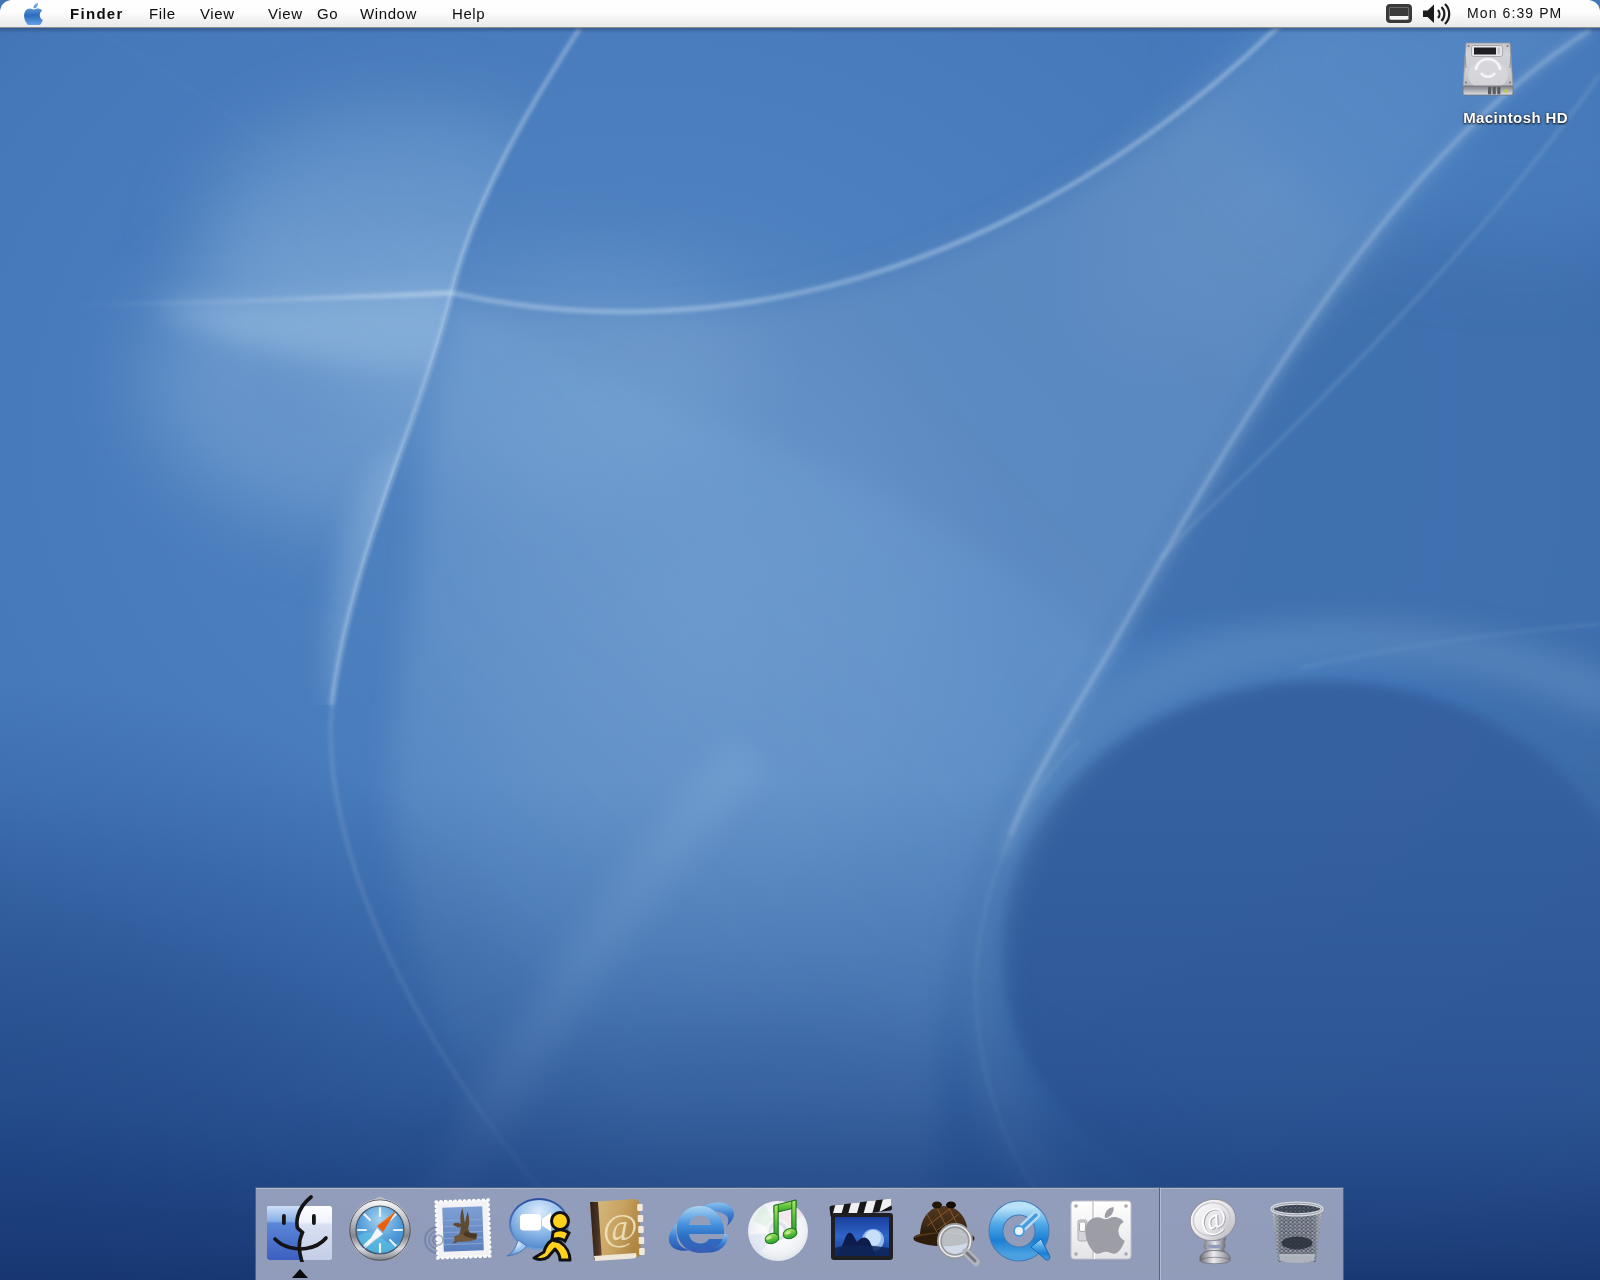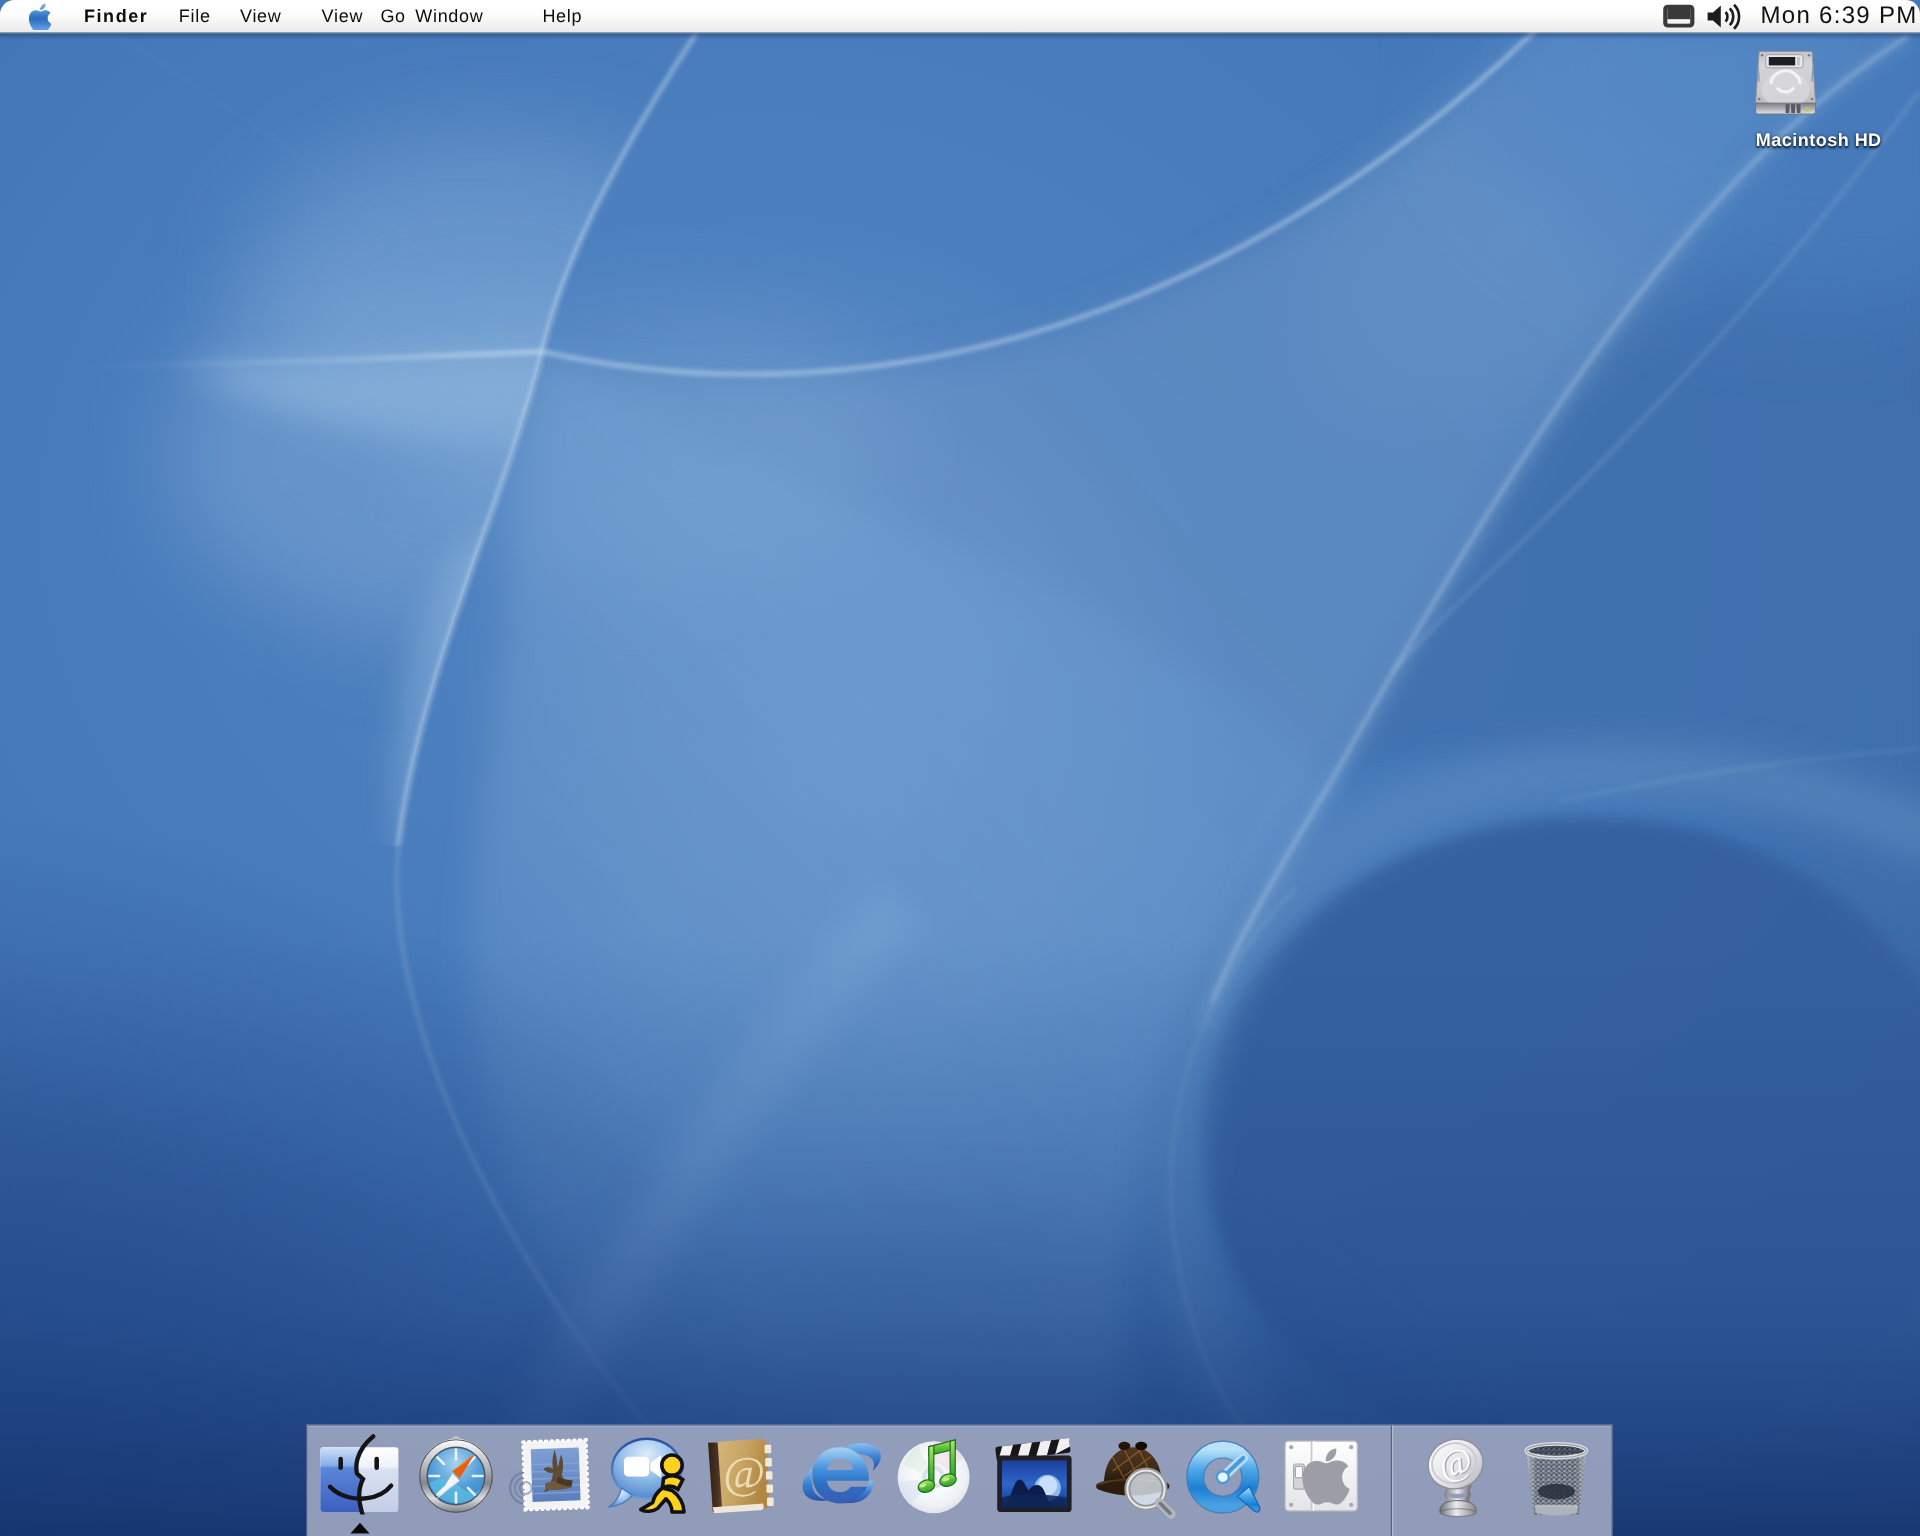--- a/index.html
+++ b/index.html
@@ -6,21 +6,21 @@
 body{width:1600px;height:1280px;overflow:hidden;background:#000;position:relative;
  font-family:"Liberation Sans",sans-serif;}
 #wall{position:absolute;left:0;top:0;}
 #menubar{position:absolute;left:0;top:0;width:1600px;height:27px;
  background:linear-gradient(#ffffff 0%,#fdfdfd 45%,#f2f2f2 75%,#e9e9e9 100%);
  border-bottom:1px solid #8e8e8e;
  border-radius:12px 12px 0 0;}
 .mi{position:absolute;top:0;height:16px;line-height:27px;font-size:15px;color:#0d0d0d;letter-spacing:0.6px;}
 #applelogo{position:absolute;left:24px;top:3px;}
 #mright{position:absolute;top:0;height:27px;}
-#clock{position:absolute;left:1467px;top:0;height:27px;line-height:27px;font-size:20px;color:#111;letter-spacing:1.1px;}
+#clock{position:absolute;left:1467px;top:0;height:27px;line-height:27px;font-size:14px;color:#111;letter-spacing:1.1px;}
 #hdicon{position:absolute;left:1459px;top:42px;width:58px;height:58px;}
 #hdlabel{position:absolute;left:1408px;top:109px;width:160px;text-align:right;
  font-size:15px;font-weight:bold;color:#fff;letter-spacing:0.4px;text-shadow:0 1px 2px rgba(0,0,0,.85),0 0 3px rgba(0,0,0,.5);}
 #dock{position:absolute;left:255px;top:1187px;width:1089px;height:93px;
  background:rgba(154,164,190,0.93);
  border:1px solid rgba(70,90,135,.9);border-bottom:none;box-sizing:border-box;
  box-shadow:inset 0 1px 0 rgba(255,255,255,.25);}
 .di{position:absolute;top:1196px;width:68px;height:68px;}
 #sep{position:absolute;left:1159px;top:1188px;width:1px;height:92px;background:rgba(80,95,135,.95);
  box-shadow:1px 0 0 rgba(200,208,228,.6);}
@@ -130,21 +130,21 @@
         <stop offset="1" stop-color="#6aa6e8"></stop>
       </linearGradient>
     </defs>
  <path fill="url(#aq)" d="M141.7,111.2c0.3,31.7,27.8,42.3,28.1,42.4c-0.2,0.7-4.4,15-14.5,29.8c-8.7,12.8-17.8,25.5-32.1,25.7 c-14,0.3-18.5-8.3-34.6-8.3c-16,0-21,8-34.3,8.6c-13.8,0.5-24.3-13.8-33.1-26.5c-18-26-31.8-73.5-13.3-105.6 c9.2-15.9,25.6-26,43.4-26.3c13.5-0.3,26.3,9.1,34.6,9.1c8.3,0,23.8-11.3,40.1-9.6c6.8,0.3,26,2.8,38.3,20.8 C163.3,71.9,141.4,84.7,141.7,111.2 M115.3,33.5c7.3-8.9,12.2-21.2,10.9-33.5c-10.5,0.4-23.3,7-30.9,15.9 c-6.8,7.8-12.7,20.4-11.1,32.4C96,49.2,108,42.3,115.3,33.5"></path>
 </svg>
 <div class="mi" style="left:70px;font-weight:bold;letter-spacing:1.3px;">Finder</div>
 <div class="mi" style="left:149px;text-align:right;">File</div>
 <div class="mi" style="left:200px;">View</div>
 <div class="mi" style="left:268px;">View</div>
 <div class="mi" style="left:317px;">Go</div>
-<div class="mi" style="left:346px;">Window</div>
+<div class="mi" style="left:360px;">Window</div>
 <div class="mi" style="left:452px;">Help</div>
 <svg id="mright" style="left:1384px;" width="90" height="27" viewBox="0 0 90 27">
  <path d="M6,4 L24,4 C26.5,4 28,5.5 28,8 L28,19 C28,21.5 26.5,23 24,23 L6,23 C3.5,23 2,21.5 2,19 L2,8 C2,5.5 3.5,4 6,4 Z M5.5,7.5 L5.5,19.5 L24.5,19.5 L24.5,7.5 Z" fill="#3a3a3a" fill-rule="evenodd"></path>
  <rect x="5.5" y="7.5" width="19" height="8.5" fill="#3a3a3a"></rect>
  <rect x="7" y="16.5" width="16" height="3" fill="#f4f4f4"></rect>
  <path d="M39,10.5 L43.5,10.5 L50,4.5 L50,23 L43.5,17 L39,17 Z" fill="#1c1c1c"></path>
  <path d="M54,10 A6,6 0 0 1 54,18" fill="none" stroke="#1c1c1c" stroke-width="2.2"></path>
  <path d="M57.5,7 A10,10 0 0 1 57.5,21" fill="none" stroke="#1c1c1c" stroke-width="2.2"></path>
  <path d="M61,4 A14,14 0 0 1 61,24" fill="none" stroke="#1c1c1c" stroke-width="2.2"></path>
 </svg>

